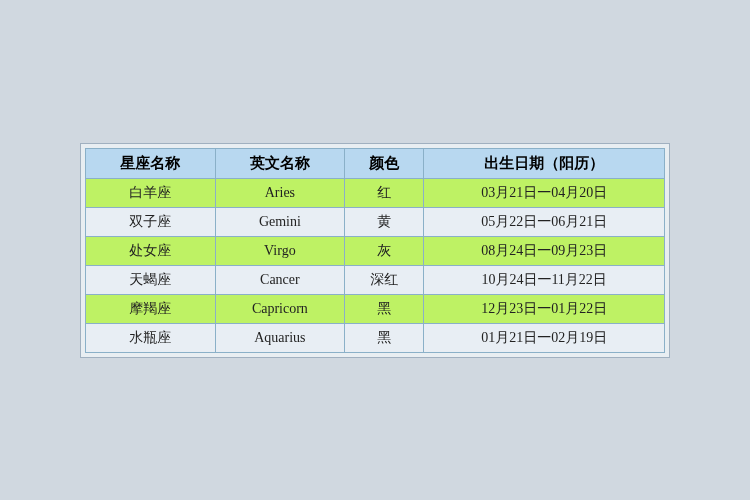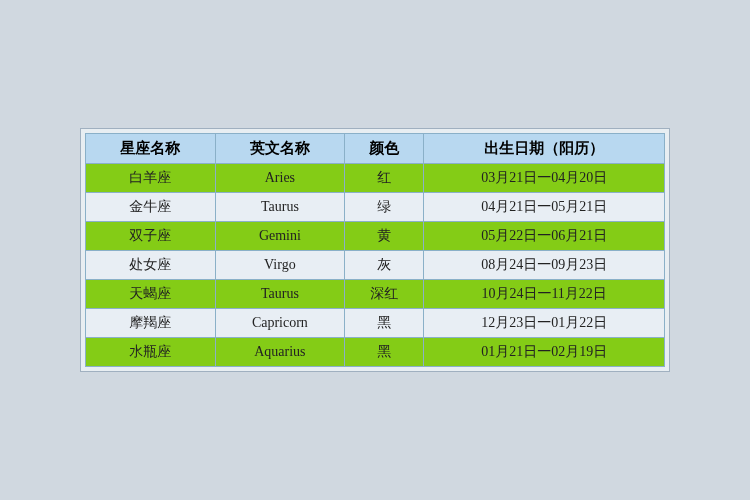--- a/index.html
+++ b/index.html
@@ -28,21 +28,21 @@
       padding: 5px 8px;
       color: #222;
     }
     thead tr th {
       background-color: #b8d8f0;
       font-weight: bold;
       color: #000;
       font-size: 15px;
     }
     tbody tr td {
-      background-color: #84cc16;
+      background-color: #bef264;
       font-size: 14px;
     }
     tbody tr:nth-child(even) td {
       background-color: #e8eef4;
     }
   </style>
 </head>
 <body>
 
 <div class="table-container">
@@ -56,40 +56,34 @@
         </tr>
     </thead>
     <tbody>
     <tr>
           <td>白羊座</td>
           <td>Aries</td>
           <td>红</td>
           <td>03月21日一04月20日</td>
         </tr>
         <tr>
-          <td>金牛座</td>
-          <td>Taurus</td>
-          <td>绿</td>
-          <td>04月21日一05月21日</td>
-        </tr>
-        <tr>
           <td>双子座</td>
           <td>Gemini</td>
           <td>黄</td>
           <td>05月22日一06月21日</td>
         </tr>
         <tr>
           <td>处女座</td>
           <td>Virgo</td>
           <td>灰</td>
           <td>08月24日一09月23日</td>
         </tr>
         <tr>
           <td>天蝎座</td>
-          <td>Taurus</td>
+          <td>Cancer</td>
           <td>深红</td>
           <td>10月24日一11月22日</td>
         </tr>
         <tr>
           <td>摩羯座</td>
           <td>Capricorn</td>
           <td>黑</td>
           <td>12月23日一01月22日</td>
         </tr>
         <tr>

